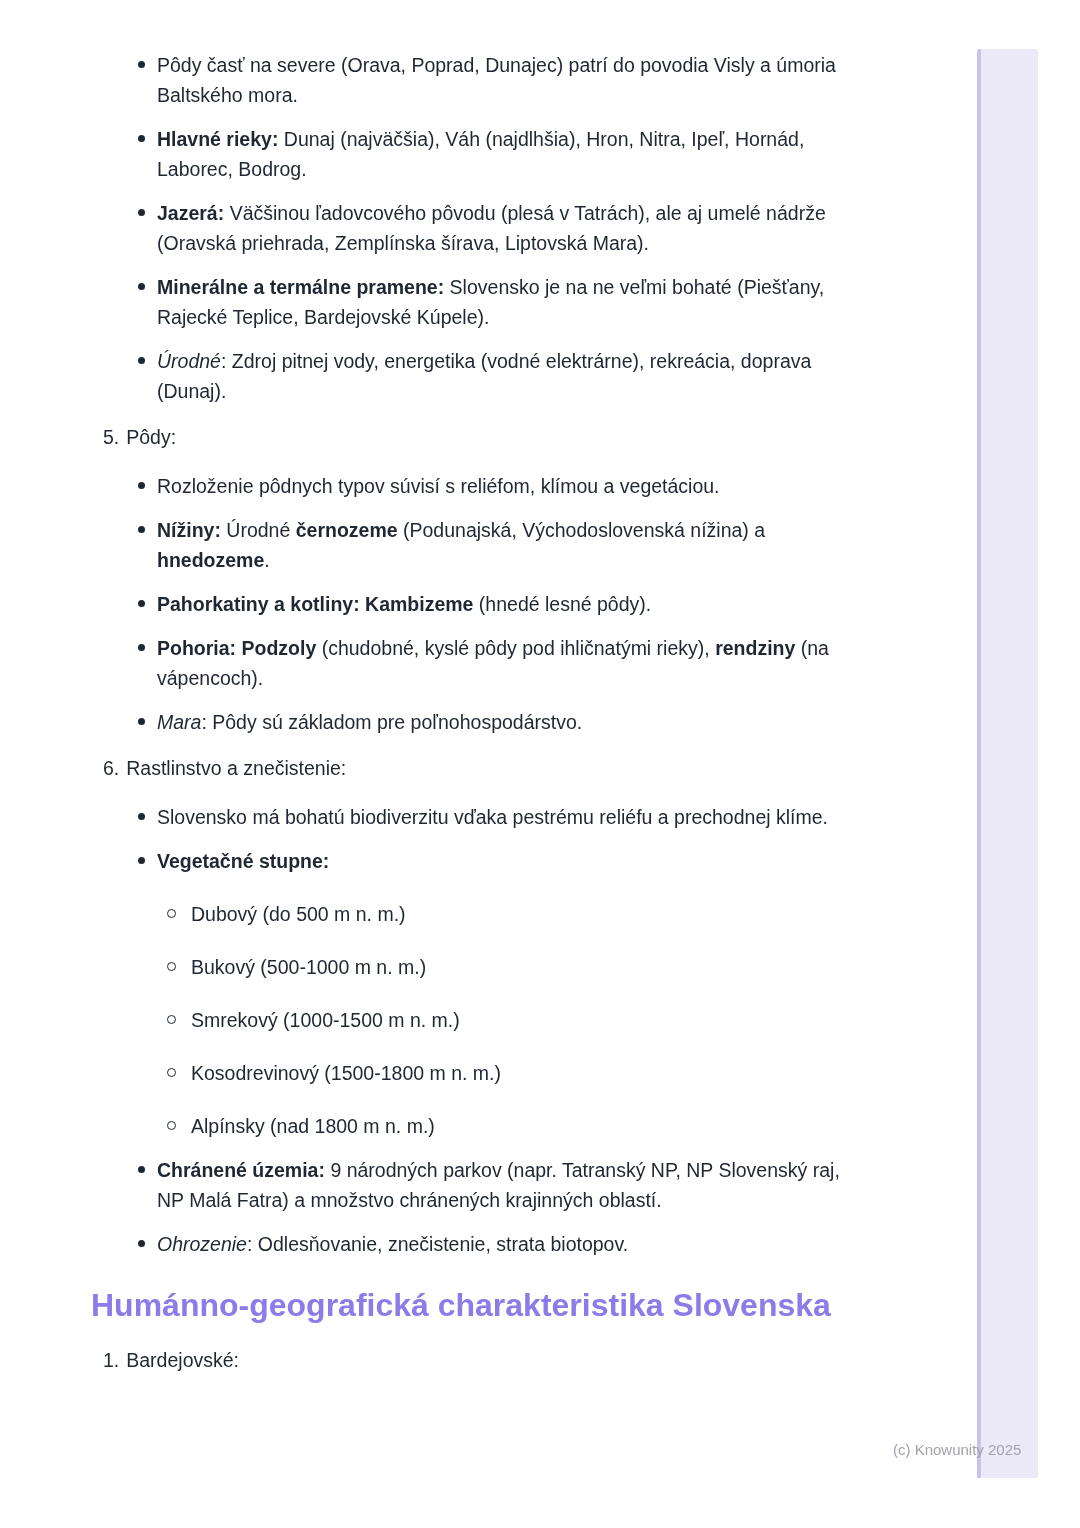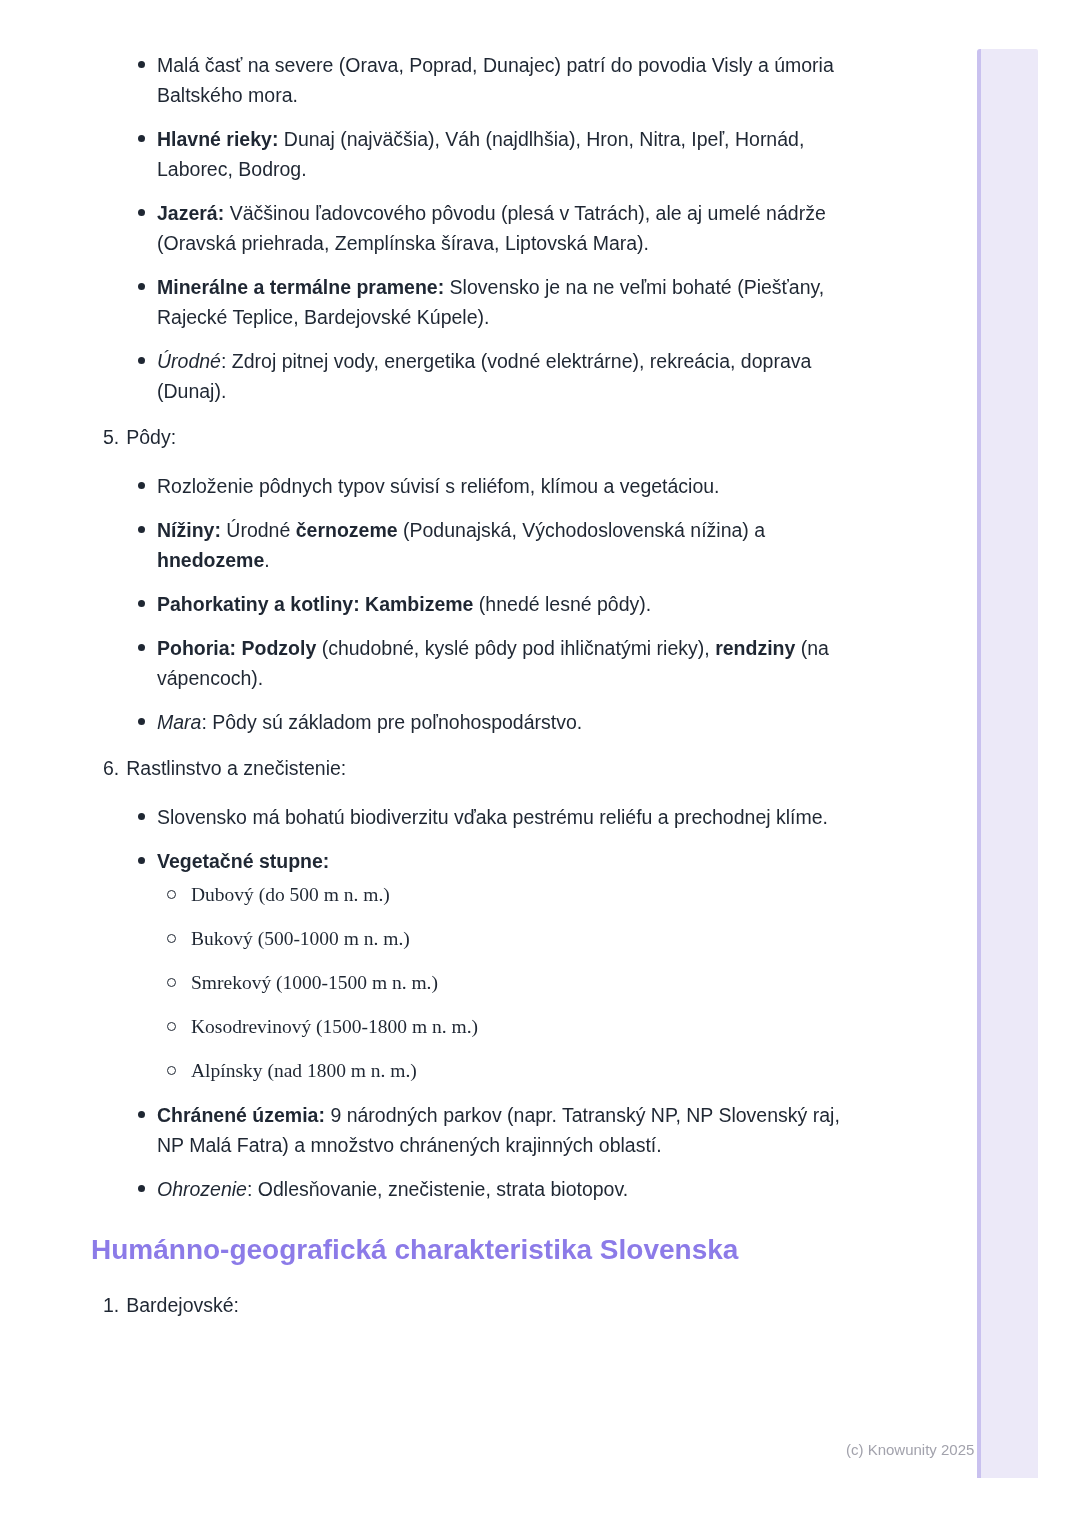--- a/index.html
+++ b/index.html
@@ -48,74 +48,73 @@
     background:var(--text-color,#1f2733);
   }
   ul.sub-list{
     list-style:none;
     margin:3px 0 0 0;
     padding:0;
   }
   ul.sub-list > li{
     position:relative;
     padding-left:34px;
-    margin:4px 0 14px 0;
-    font-family:Liberation Serif, serif;
+    margin:23px 0 14px 0;
   }
   .marker.circle{
     position:absolute;
     left:10px;
     top:10px;
     width:7px;
     height:7px;
     border:1.8px solid var(--text-color,#1f2733);
     border-radius:50%;
     background:transparent;
   }
   .numbered{
     margin:16px 0 19px 3px;
   }
   .numbered .num{font-weight:normal;margin-right:7px;}
   .numbered .lbl{font-weight:normal;}
   h2.section-heading{
-    font-size:28px;
+    font-size:32px;
     line-height:32px;
     font-weight:bold;
     color:var(--accent-purple,#8c7be8);
     margin:30px 0 24px -9px;
   }
   .side-band{
     position:absolute;
     left:977px;
     top:49px;
     width:57px;
     height:1429px;
     background:var(--band-fill,#ece9f8);
     border-left:4px solid var(--band-edge,#c9c1ef);
     border-radius:3px 2px 0 0;
     z-index:1;
   }
   .watermark{
     position:absolute;
-    left:846px;
+    left:893px;
     top:1441px;
     font-size:15px;
     line-height:18px;
     color:var(--watermark-color,#a2a2ac);
     white-space:nowrap;
     z-index:2;
   }
 </style>
 </head>
 <body>
 
 <div class="page">
   <div class="content">
       <ul class="bullet-list">
-        <li><span class="marker dot"></span><span class="li-text"><span>Malá časť na severe (Orava, Poprad, Dunajec) patrí do povodia Visly a úmoria Baltského mora.</span></span></li>
+        <li><span class="marker dot"></span><span class="li-text"><span>Pôdy časť na severe (Orava, Poprad, Dunajec) patrí do povodia Visly a úmoria Baltského mora.</span></span></li>
         <li><span class="marker dot"></span><span class="li-text"><span class="b">Hlavné rieky:</span><span> Dunaj (najväčšia), Váh (najdlhšia), Hron, Nitra, Ipeľ, Hornád, Laborec, Bodrog.</span></span></li>
         <li><span class="marker dot"></span><span class="li-text"><span class="b">Jazerá:</span><span> Väčšinou ľadovcového pôvodu (plesá v Tatrách), ale aj umelé nádrže (Oravská priehrada, Zemplínska šírava, Liptovská Mara).</span></span></li>
         <li><span class="marker dot"></span><span class="li-text"><span class="b">Minerálne a termálne pramene:</span><span> Slovensko je na ne veľmi bohaté (Piešťany, Rajecké Teplice, Bardejovské Kúpele).</span></span></li>
         <li><span class="marker dot"></span><span class="li-text"><span class="i">Úrodné</span><span>: Zdroj pitnej vody, energetika (vodné elektrárne), rekreácia, doprava (Dunaj).</span></span></li>
       </ul>
       <div class="numbered"><span class="num">5.</span><span class="lbl">Pôdy:</span></div>
       <ul class="bullet-list">
         <li><span class="marker dot"></span><span class="li-text"><span>Rozloženie pôdnych typov súvisí s reliéfom, klímou a vegetáciou.</span></span></li>
         <li><span class="marker dot"></span><span class="li-text"><span class="b">Nížiny:</span><span> Úrodné </span><span class="b">černozeme</span><span> (Podunajská, Východoslovenská nížina) a </span><span class="b">hnedozeme</span><span>.</span></span></li>
         <li><span class="marker dot"></span><span class="li-text"><span class="b">Pahorkatiny a kotliny: Kambizeme</span><span> (hnedé lesné pôdy).</span></span></li>

